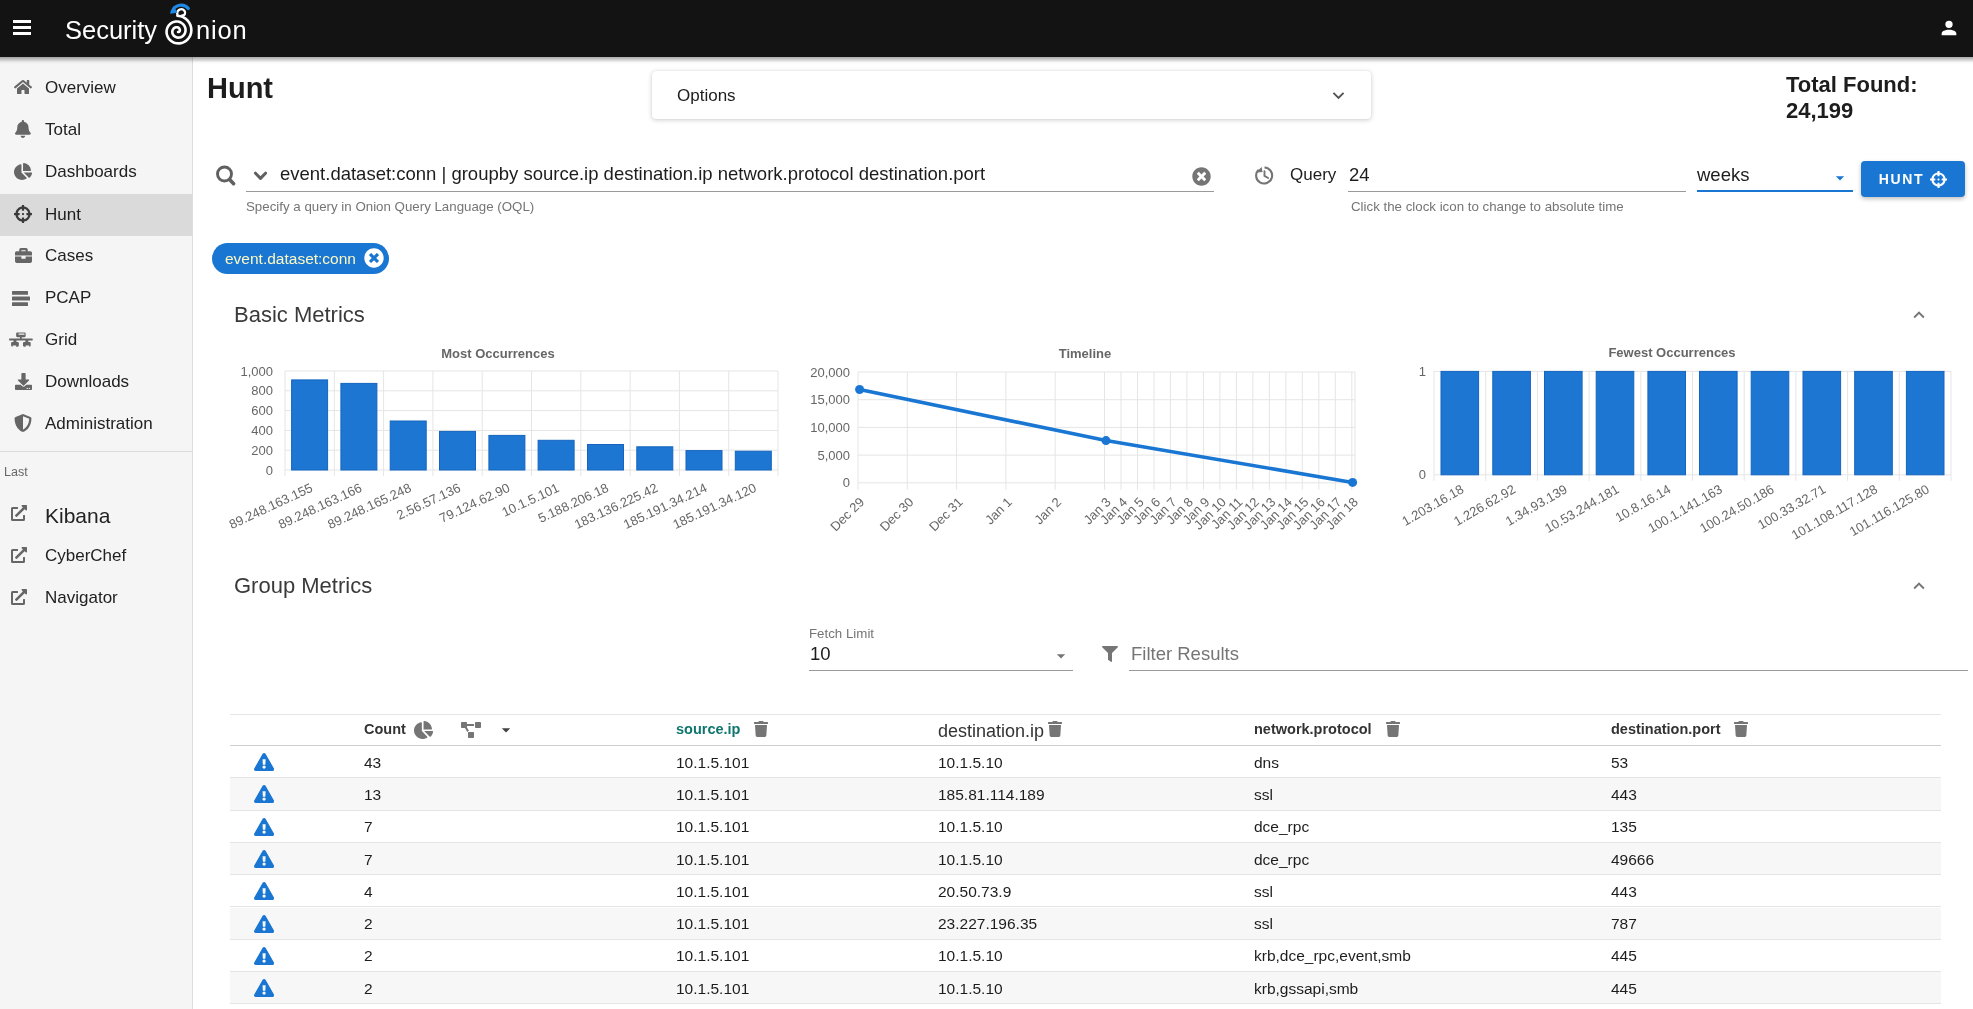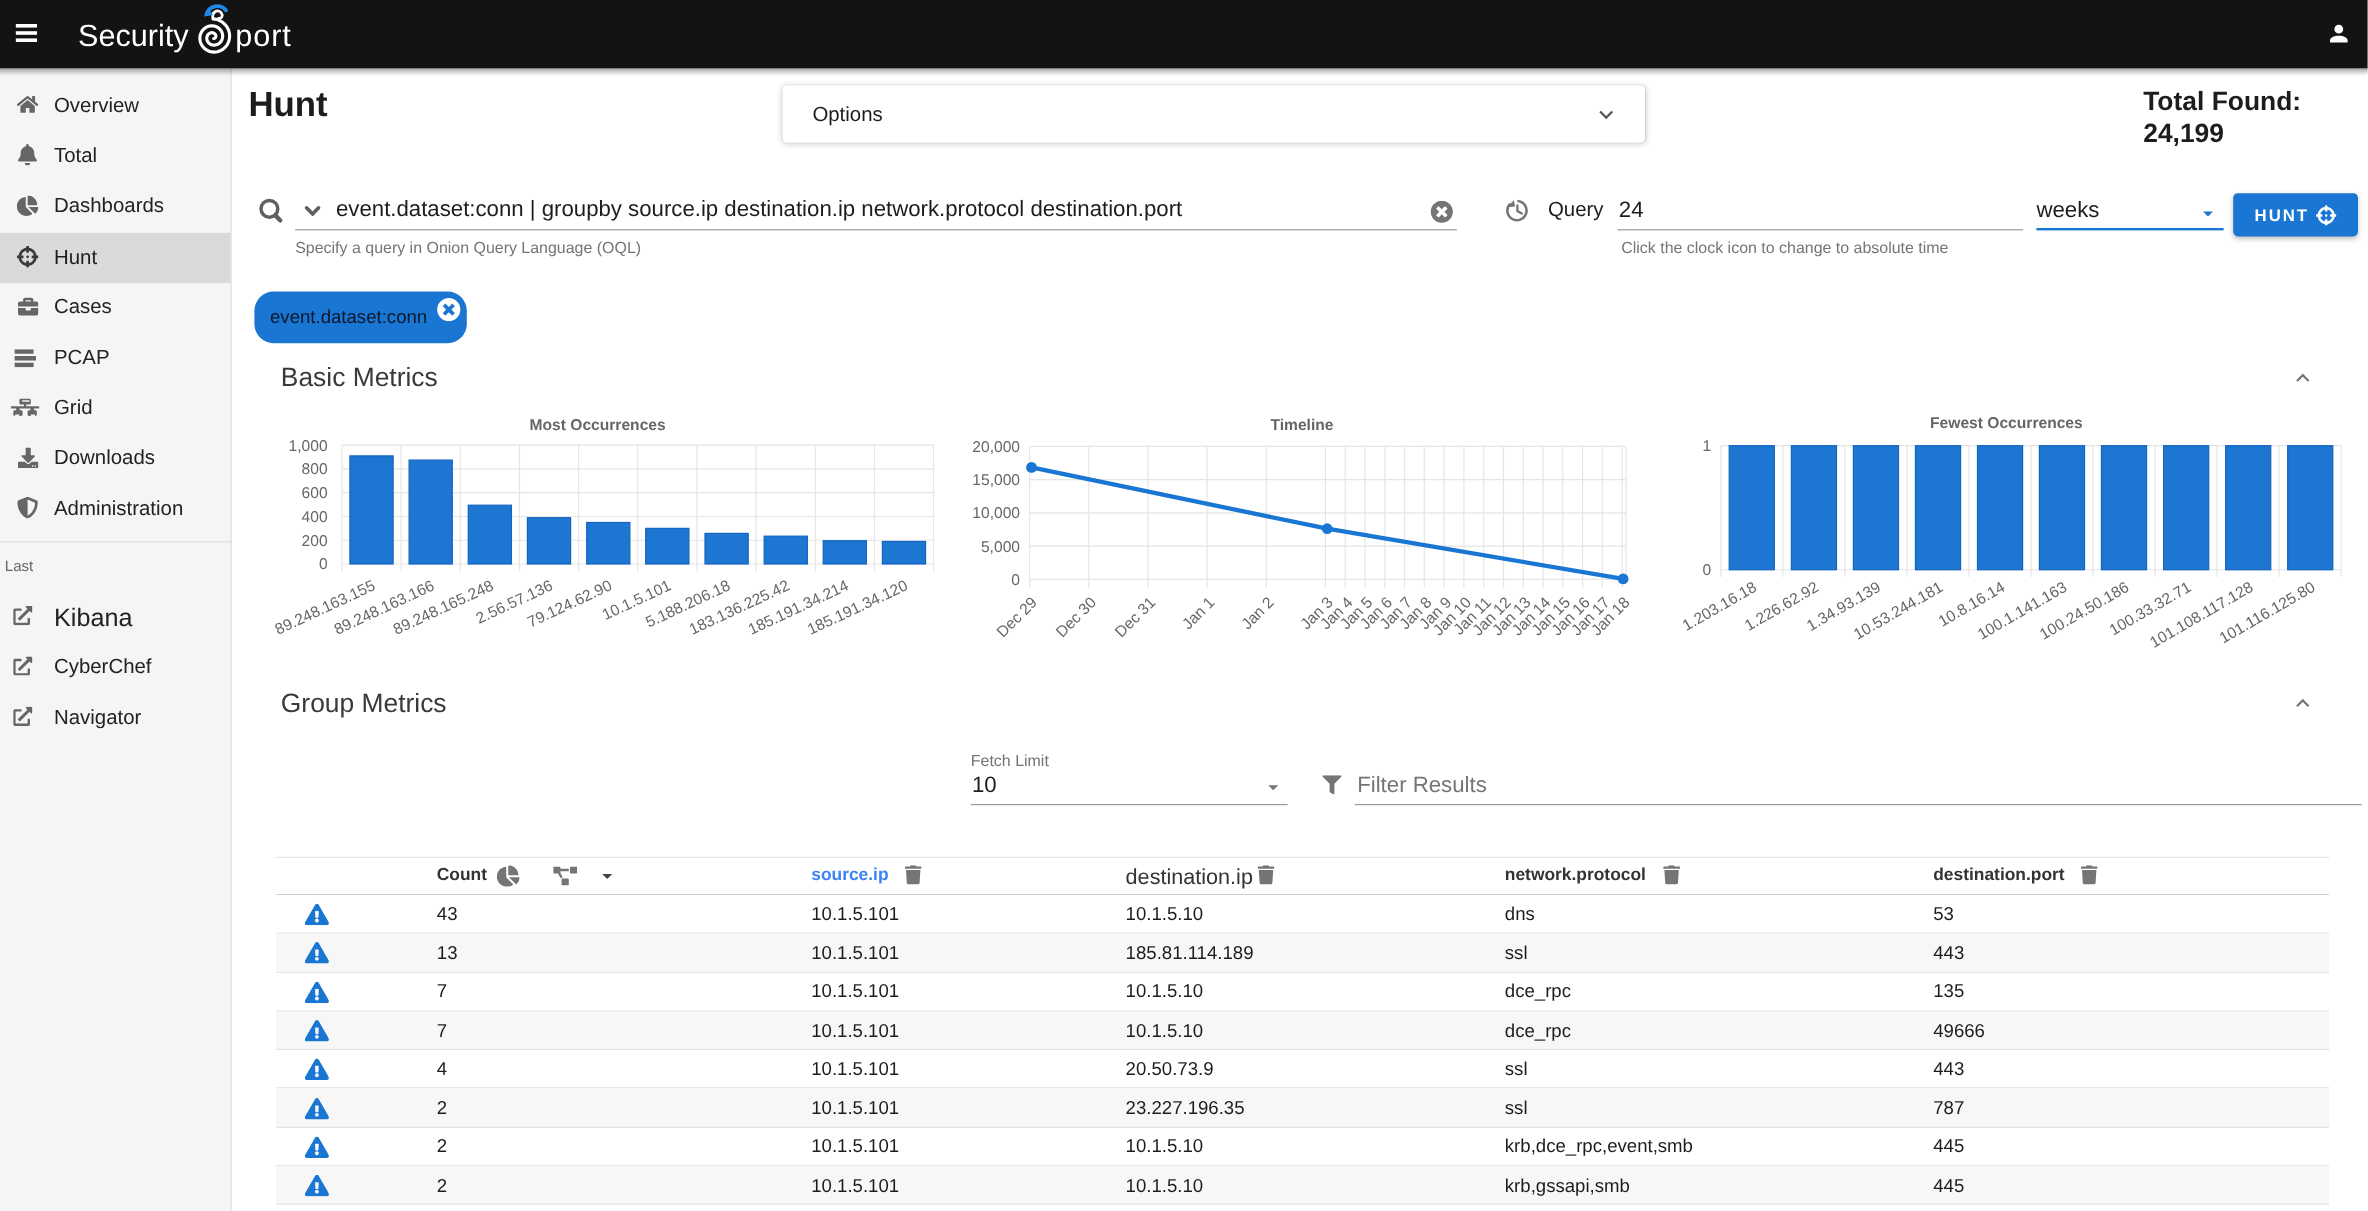--- a/index.html
+++ b/index.html
@@ -17,21 +17,21 @@
       <rect x="0" y="12" width="18" height="3" fill="#fff"></rect>
     </svg>
 </div>
 <div class="abs" style="left:65px;top:18px;z-index:11;color:#fff;font-size:25.5px;line-height:1">Security</div>
 <svg class="abs" style="left:156px;top:0;z-index:12" width="46" height="54" viewBox="156 0 46 54">
   <path d="M177.50,15.70 L180.36,16.15 L183.05,17.12 L185.47,18.57 L187.56,20.42 L189.23,22.62 L190.44,25.06 L191.16,27.65 L191.37,30.30 L191.08,32.91 L190.31,35.39 L189.10,37.64 L187.50,39.59 L185.59,41.19 L183.43,42.38 L181.13,43.13 L178.75,43.42 L176.40,43.25 L174.15,42.66 L172.09,41.66 L170.28,40.30 L168.79,38.66 L167.65,36.78 L166.90,34.76 L166.56,32.66 L166.61,30.57 L167.06,28.56 L167.87,26.71 L169.00,25.07 L170.40,23.69 L172.00,22.63 L173.75,21.91 L175.57,21.53 L177.40,21.52 L179.16,21.84 L180.79,22.48 L182.25,23.41 L183.48,24.57 L184.44,25.92 L185.12,27.40 L185.49,28.95 L185.56,30.51 L185.33,32.01 L184.83,33.42 L184.09,34.68 L183.14,35.74 L182.03,36.58 L180.81,37.19 L179.53,37.53 L178.24,37.62 L176.99,37.47 L175.83,37.08 L174.78,36.50 L173.90,35.75 L173.20,34.86 L172.70,33.89 L172.40,32.87 L172.31,31.85 L172.42,30.86 L172.72,29.94 L173.16,29.12 L173.74,28.44 L174.42,27.90 L175.16,27.52 L175.93,27.30 L176.69,27.24 L177.42,27.33 L178.08,27.56 L178.66,27.90 L179.14,28.32 L179.49,28.81 L179.73,29.33 L179.85,29.86 L179.85,30.37 L179.75,30.84 L179.57,31.24 L179.32,31.58 L179.02,31.83 L178.70,31.99 L178.38,32.06 L178.08,32.05" fill="none" stroke="#fff" stroke-width="2.6" stroke-linecap="round"></path>
   <path d="M177.6 15.6 C175.8 10.2 181.6 7.2 184.4 10.8 C186.2 13.2 184.6 15.8 182.2 15.3" fill="none" stroke="#fff" stroke-width="2.3" stroke-linecap="round"></path>
   <path d="M172.2 11.6 C174.6 4.6 183.8 2.8 188.3 8.6" fill="none" stroke="#1e88e5" stroke-width="3.2" stroke-linecap="round"></path>
   <path d="M173.6 6.1 L169.8 13.8 L177.4 12.7 Z" fill="#1e88e5"></path>
 </svg>
-<div class="abs" style="left:196px;top:18px;z-index:11;color:#fff;font-size:25.5px;line-height:1;letter-spacing:.8px">port</div>
+<div class="abs" style="left:196px;top:18px;z-index:11;color:#fff;font-size:25.5px;line-height:1;letter-spacing:.8px">nion</div>
 <div class="abs" style="left:1938px;top:17px;z-index:11"><svg width="22" height="22" viewBox="0 0 24 24">
       <path d="M12,4A4,4 0 0,1 16,8A4,4 0 0,1 12,12A4,4 0 0,1 8,8A4,4 0 0,1 12,4M12,14C16.42,14 20,15.79 20,18V20H4V18C4,15.79 7.58,14 12,14Z" fill="#fff"></path>
     </svg></div>
 
 <div class="abs" style="left:0;top:57px;width:193px;height:952px;background:#f5f5f5;border-right:1px solid #dcdcdc"></div>
 <div style="position:absolute;left:9px;top:79.0px;width:28px;text-align:center"><svg width="18.0" height="16" viewBox="0 0 576 512">
       <path d="M280.37 148.26L96 300.11V464a16 16 0 0 0 16 16l112.06-.29a16 16 0 0 0 15.92-16V368a16 16 0 0 1 16-16h64a16 16 0 0 1 16 16v95.64a16 16 0 0 0 16 16.05L464 480a16 16 0 0 0 16-16V300L295.67 148.26a12.19 12.19 0 0 0-15.3 0zM571.6 251.47L488 182.56V44.05a12 12 0 0 0-12-12h-56a12 12 0 0 0-12 12v72.61L318.47 43a48 48 0 0 0-61 0L4.34 251.47a12 12 0 0 0-1.6 16.9l25.5 31A12 12 0 0 0 45.15 301l235.22-193.74a12.19 12.19 0 0 1 15.3 0L530.9 301a12 12 0 0 0 16.9-1.6l25.5-31a12 12 0 0 0-1.7-16.93z" fill="#666"></path>
     </svg></div>
 <div style="position:absolute;left:45px;top:78px;font-size:17px;color:#222">Overview</div>
 <div style="position:absolute;left:9px;top:120.0px;width:28px;text-align:center"><svg width="15.8" height="18" viewBox="0 0 448 512">
@@ -117,21 +117,21 @@
 <div class="abs" style="left:1351px;top:199px;font-size:13.3px;color:#757575">Click the clock icon to change to absolute time</div>
 <div class="abs" style="left:1697px;top:164px;font-size:18.5px;color:#1d1d1d">weeks</div>
 <div class="abs" style="left:1830px;top:168px"><svg width="20" height="20" viewBox="0 0 24 24">
       <path d="M7,10L12,15L17,10H7Z" fill="#1976d2"></path>
     </svg></div>
 <div class="abs" style="left:1697px;top:190px;width:156px;height:2px;background:#1976d2"></div>
 <div class="abs" style="left:1861px;top:161px;width:104px;height:36px;background:#1976d2;border-radius:4px;box-shadow:0 2px 4px rgba(0,0,0,.25);color:#fff;display:flex;align-items:center;justify-content:center;font-size:14px;font-weight:bold;letter-spacing:1.6px">HUNT<span style="width:6px"></span><svg width="17.0" height="17" viewBox="0 0 512 512">
       <path d="M500 224h-30.364C455.724 130.325 381.675 56.276 288 42.364V12c0-6.627-5.373-12-12-12h-40c-6.627 0-12 5.373-12 12v30.364C130.325 56.276 56.276 130.325 42.364 224H12c-6.627 0-12 5.373-12 12v40c0 6.627 5.373 12 12 12h30.364C56.276 381.675 130.325 455.724 224 469.636V500c0 6.627 5.373 12 12 12h40c6.627 0 12-5.373 12-12v-30.364C381.675 455.724 455.724 381.675 469.636 288H500c6.627 0 12-5.373 12-12v-40c0-6.627-5.373-12-12-12zM288 404.634V364c0-6.627-5.373-12-12-12h-40c-6.627 0-12 5.373-12 12v40.634C165.826 392.232 119.783 346.243 107.366 288H148c6.627 0 12-5.373 12-12v-40c0-6.627-5.373-12-12-12h-40.634C119.768 165.826 165.757 119.783 224 107.366V148c0 6.627 5.373 12 12 12h40c6.627 0 12-5.373 12-12v-40.634C346.174 119.768 392.217 165.757 404.634 224H364c-6.627 0-12 5.373-12 12v40c0 6.627 5.373 12 12 12h40.634C392.232 346.174 346.243 392.217 288 404.634zM288 256c0 17.673-14.327 32-32 32s-32-14.327-32-32c0-17.673 14.327-32 32-32s32 14.327 32 32z" fill="#fff"></path>
     </svg></div>
 
-<div class="abs" style="left:212px;top:243px;width:177px;height:43px;background:#1976d2;border-radius:16px;color:#0f172a;display:flex;align-items:center;padding-left:13px;font-size:15.5px">event.dataset:conn</div>
+<div class="abs" style="left:212px;top:243px;width:177px;height:31px;background:#1976d2;border-radius:16px;color:#fef9c3;display:flex;align-items:center;padding-left:13px;font-size:15.5px">event.dataset:conn</div>
 <div class="abs" style="left:364px;top:248px"><svg width="20.0" height="20" viewBox="0 0 512 512">
       <path d="M256 8C119 8 8 119 8 256s111 248 248 248 248-111 248-248S393 8 256 8zm121.6 313.1c4.7 4.7 4.7 12.3 0 17L338 377.6c-4.7 4.7-12.3 4.7-17 0L256 312l-65.1 65.6c-4.7 4.7-12.3 4.7-17 0L134.4 338c-4.7-4.7-4.7-12.3 0-17l65.6-65-65.6-65.1c-4.7-4.7-4.7-12.3 0-17l39.6-39.6c4.7-4.7 12.3-4.7 17 0l65 65.7 65.1-65.6c4.7-4.7 12.3-4.7 17 0l39.6 39.6c4.7 4.7 4.7 12.3 0 17L312 256l65.6 65.1z" fill="#fff"></path>
     </svg></div>
 
 <div class="abs" style="left:234px;top:302px;font-size:22px;color:#3a3a3a">Basic Metrics</div>
 <div class="abs" style="left:1908px;top:304px"><svg width="22" height="22" viewBox="0 0 24 24">
       <path d="M7.41,15.41L12,10.83L16.59,15.41L18,14L12,8L6,14L7.41,15.41Z" fill="#757575"></path>
     </svg></div>
 <svg style="position:absolute;left:225px;top:341px" width="565" height="200" viewBox="225 341 565 200">
 <text x="498" y="358" text-anchor="middle" font-size="13" font-weight="bold" fill="#666">Most Occurrences</text>
@@ -298,21 +298,21 @@
 <div style="position:absolute;left:364px;top:720.75px;font-size:14.5px;font-weight:bold;color:#333">Count</div>
 <div style="position:absolute;left:414px;top:720.75px"><svg width="19.1" height="18" viewBox="0 0 544 512">
       <path d="M527.79 288H290.5l158.03 158.03c6.04 6.04 15.98 6.53 22.19.68 38.7-36.46 65.32-85.61 73.13-140.86 1.34-9.46-6.51-17.85-16.06-17.85zm-15.83-64.8C503.72 103.74 408.26 8.28 288.8.04 279.68-.59 272 7.1 272 16.24V240h223.77c9.14 0 16.82-7.68 16.19-16.8zM224 288V50.71c0-9.55-8.39-17.4-17.84-16.06C86.99 51.49-4.1 155.6.14 280.37 4.5 408.51 114.83 512 243.03 512c50.4 0 97-16.09 135.25-43.32 7.75-5.52 8.52-16.77 1.79-23.5L224 288z" fill="#757575"></path>
     </svg></div>
 <div style="position:absolute;left:461px;top:721.75px"><svg width="20.0" height="16" viewBox="0 0 640 512">
       <path d="M384 320H256c-17.67 0-32 14.33-32 32v128c0 17.67 14.33 32 32 32h128c17.67 0 32-14.33 32-32V352c0-17.67-14.33-32-32-32zM192 32c0-17.67-14.33-32-32-32H32C14.33 0 0 14.33 0 32v128c0 17.67 14.33 32 32 32h95.72l73.16 128.04C211.98 300.98 232.4 288 256 288h.28L192 175.51V128h224V64H192V32zM608 0H480c-17.67 0-32 14.33-32 32v128c0 17.67 14.33 32 32 32h128c17.67 0 32-14.33 32-32V32c0-17.67-14.33-32-32-32z" fill="#757575"></path>
     </svg></div>
 <div style="position:absolute;left:496px;top:719.75px"><svg width="20" height="20" viewBox="0 0 24 24">
       <path d="M7,10L12,15L17,10H7Z" fill="#424242"></path>
     </svg></div>
-<div style="position:absolute;left:676px;top:720.75px;font-size:14.5px;font-weight:bold;color:#3b82f6">source.ip</div>
+<div style="position:absolute;left:676px;top:720.75px;font-size:14.5px;font-weight:bold;color:#0f766e">source.ip</div>
 <div style="position:absolute;left:754.0px;top:721.25px"><svg width="14.0" height="16" viewBox="0 0 448 512">
       <path d="M432 32H312l-9.4-18.7A24 24 0 0 0 281.1 0H166.8a23.72 23.72 0 0 0-21.4 13.3L136 32H16A16 16 0 0 0 0 48v32a16 16 0 0 0 16 16h416a16 16 0 0 0 16-16V48a16 16 0 0 0-16-16zM53.2 467a48 48 0 0 0 47.9 45h245.8a48 48 0 0 0 47.9-45L416 128H32z" fill="#757575"></path>
     </svg></div>
 <div style="position:absolute;left:938px;top:720.75px;font-size:18px;font-weight:normal;color:#333">destination.ip</div>
 <div style="position:absolute;left:1047.5px;top:721.25px"><svg width="14.0" height="16" viewBox="0 0 448 512">
       <path d="M432 32H312l-9.4-18.7A24 24 0 0 0 281.1 0H166.8a23.72 23.72 0 0 0-21.4 13.3L136 32H16A16 16 0 0 0 0 48v32a16 16 0 0 0 16 16h416a16 16 0 0 0 16-16V48a16 16 0 0 0-16-16zM53.2 467a48 48 0 0 0 47.9 45h245.8a48 48 0 0 0 47.9-45L416 128H32z" fill="#757575"></path>
     </svg></div>
 <div style="position:absolute;left:1254px;top:720.75px;font-size:14.5px;font-weight:bold;color:#333">network.protocol</div>
 <div style="position:absolute;left:1385.5px;top:721.25px"><svg width="14.0" height="16" viewBox="0 0 448 512">
       <path d="M432 32H312l-9.4-18.7A24 24 0 0 0 281.1 0H166.8a23.72 23.72 0 0 0-21.4 13.3L136 32H16A16 16 0 0 0 0 48v32a16 16 0 0 0 16 16h416a16 16 0 0 0 16-16V48a16 16 0 0 0-16-16zM53.2 467a48 48 0 0 0 47.9 45h245.8a48 48 0 0 0 47.9-45L416 128H32z" fill="#757575"></path>

